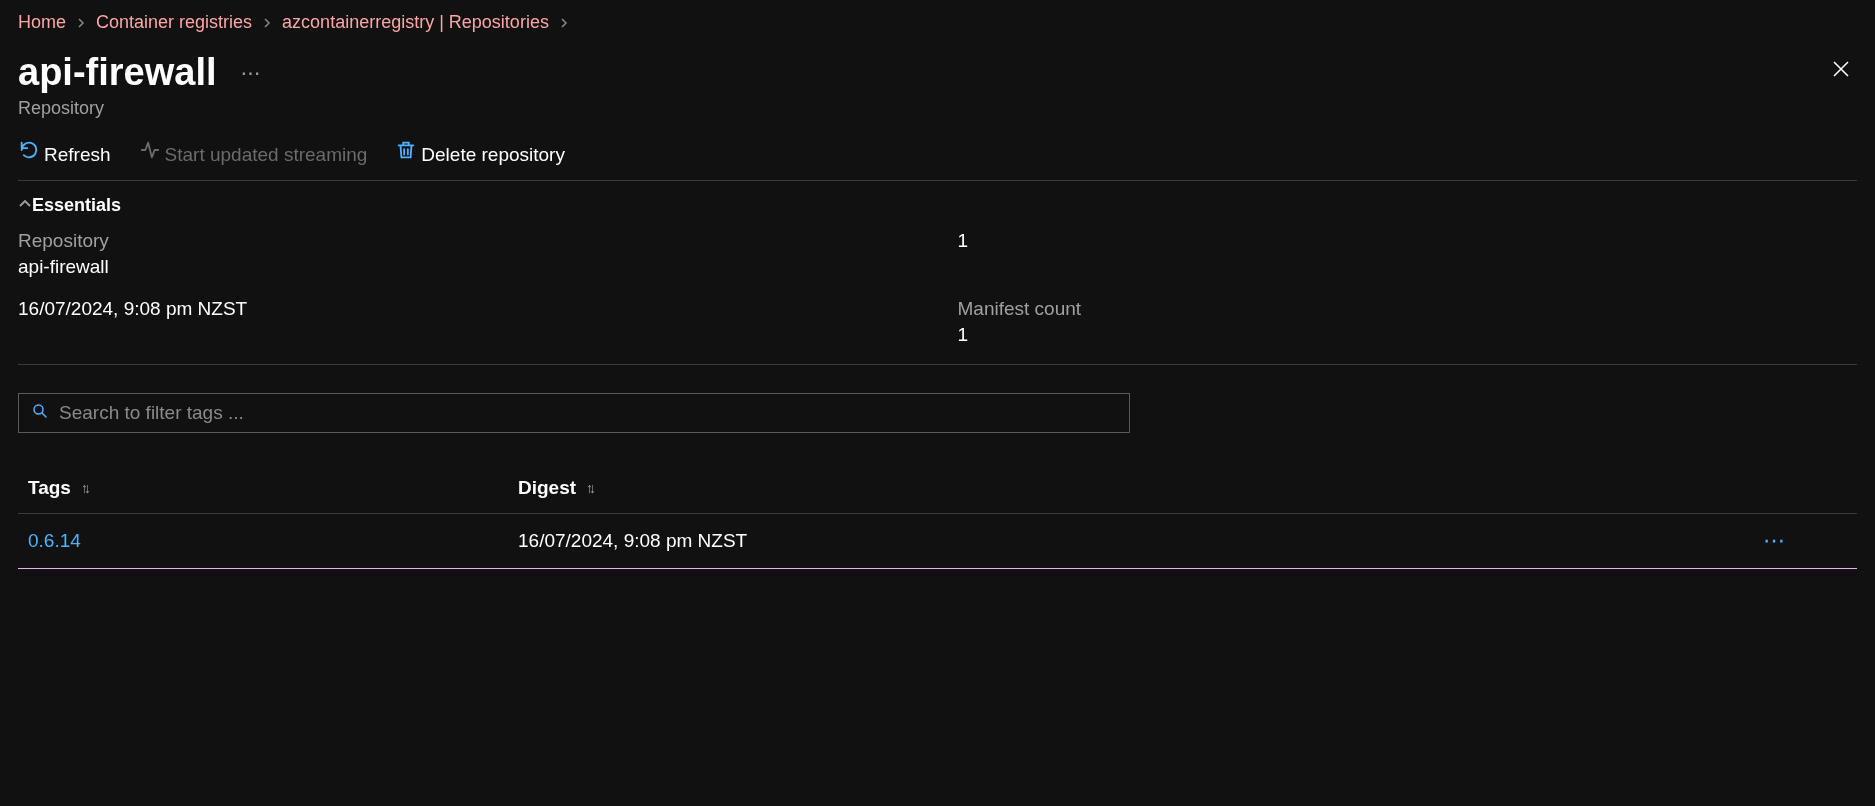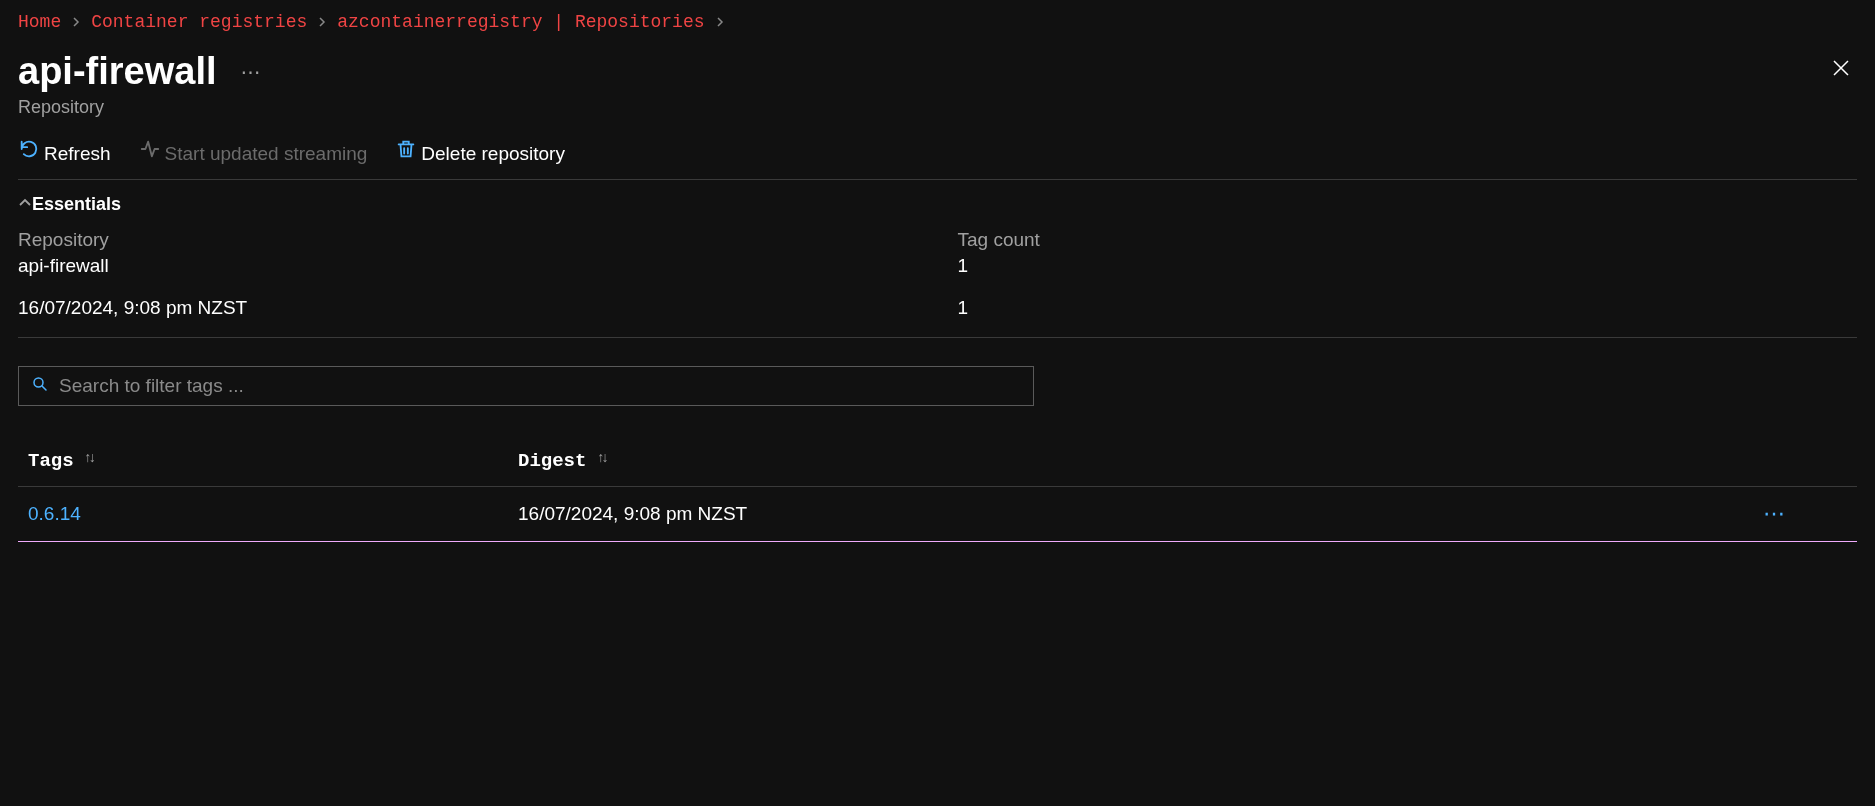--- a/index.html
+++ b/index.html
@@ -15,24 +15,23 @@
       min-width: 1875px;
     }
     .breadcrumb {
       display: flex;
       align-items: center;
       gap: 10px;
       font-size: 18px;
       margin-bottom: 18px;
     }
     .breadcrumb a {
-      color: #ef4444;
+      color: #fca5a5;
       text-decoration: none;
       cursor: pointer;
-      font-family: Liberation Mono, monospace;
     }
     .breadcrumb .sep {
       color: #888;
       font-size: 14px;
     }
     .header-row {
       display: flex;
       align-items: flex-start;
       justify-content: space-between;
     }
@@ -115,21 +114,21 @@
       color: #ffffff;
       font-size: 19px;
     }
     .search-box {
       display: flex;
       align-items: center;
       gap: 10px;
       border: 1px solid #5a5a5a;
       padding: 8px 12px;
       margin-top: 28px;
-      width: 1016px;
+      width: 1112px;
       max-width: 100%;
     }
     .search-box svg {
       width: 18px;
       height: 18px;
       color: #4db2ff;
     }
     .search-box input {
       background: transparent;
       border: none;
@@ -148,22 +147,22 @@
     .table-header {
       display: grid;
       grid-template-columns: 490px 490px 1fr 60px;
       padding: 14px 10px;
       border-bottom: 1px solid #3a3a3a;
       font-weight: 600;
       font-size: 19px;
     }
     .th {
       display: flex;
+      align-items: center;
       gap: 10px;
-      font-family: Liberation Mono, monospace;
     }
     .sort-icon {
       color: #a0a0a0;
       font-size: 14px;
       letter-spacing: -4px;
     }
     .table-row {
       display: grid;
       grid-template-columns: 490px 490px 1fr 60px;
       padding: 14px 10px;
@@ -261,27 +260,27 @@
   </span>
   <span>Essentials</span>
 </div>
 
 <div class="essentials-grid">
   <div class="essentials-item">
     <div class="label">Repository</div>
     <div class="value">api-firewall</div>
   </div>
   <div class="essentials-item">
-    <div class="label">Tag count</div>
     <div class="value">1</div>
   </div>
   <div class="essentials-item">
     <div class="value">16/07/2024, 9:08 pm NZST</div>
   </div>
   <div class="essentials-item">
+    <div class="label">Manifest count</div>
     <div class="value">1</div>
   </div>
 </div>
 
 <div class="search-box">
   <span>
     <svg viewBox="0 0 24 24" fill="none">
         <circle cx="10" cy="10" r="6" stroke="#4db2ff" stroke-width="2"></circle>
         <path d="M15 15l5 5" stroke="#4db2ff" stroke-width="2" stroke-linecap="round"></path>
       </svg>

